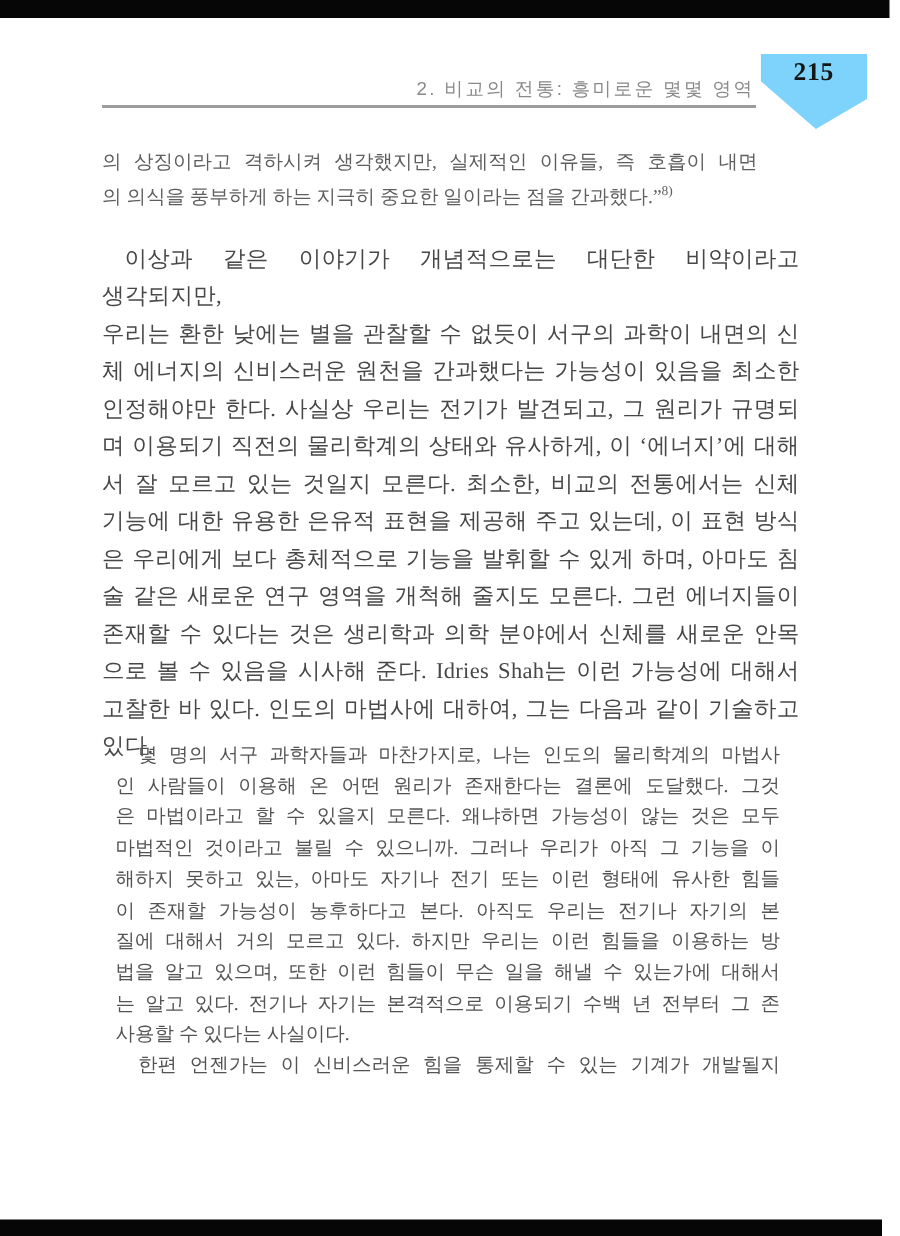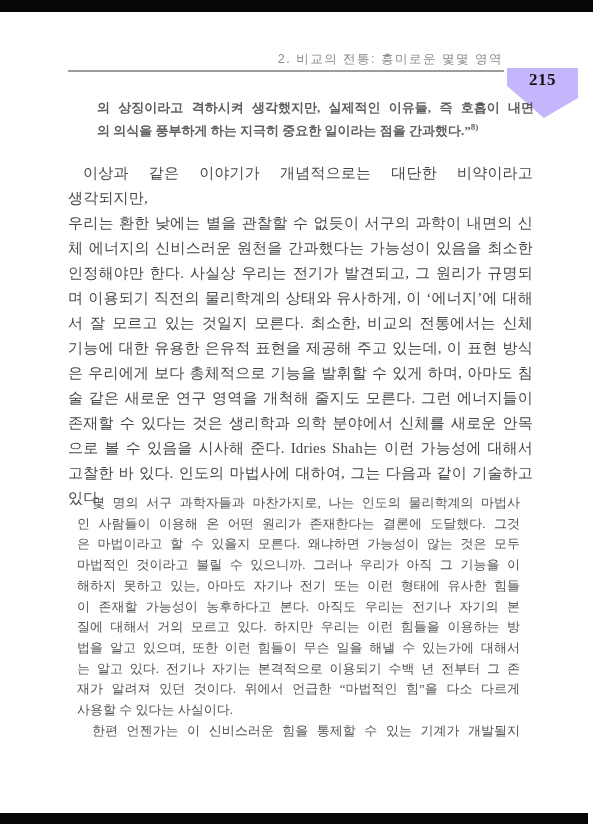--- a/index.html
+++ b/index.html
@@ -22,34 +22,34 @@
     position: absolute; top: 51px; right: 97px;
     font-family: "Liberation Sans", "DejaVu Sans", sans-serif;
     font-size: 12.5px; color: #8a8a8a;
     letter-spacing: 1.5px; white-space: nowrap;
   }
   .header-rule {
     position: absolute; left: 68px; top: 70px;
     width: 436px; height: 2px; background: #9c9c9c;
   }
   .page-tab {
-    position: absolute; left: 507px; top: 68px;
+    position: absolute; left: 507px; top: 36px;
     width: 71px; height: 50px;
-    background: #c4b5fd;
+    background: #7dd3fc;
     clip-path: polygon(0 0, 100% 0, 100% 60%, 52% 100%, 0 36%);
   }
   .page-num {
     text-align: center;
     font-weight: bold; font-size: 17px; color: #151515;
     letter-spacing: 0.5px; margin-top: 2px;
   }
   .textblock { position: absolute; word-break: keep-all; }
   .excerpt-top {
-    left: 97px; top: 96px; width: 437px;
-    font-size: 13px; line-height: 23px; color: #5e5e5e; font-weight: bold;
+    left: 68px; top: 96px; width: 437px;
+    font-size: 13px; line-height: 23px; color: #5e5e5e;
   }
   .body-par {
     left: 68px; top: 161px; width: 465px;
     font-size: 15px; line-height: 25px; color: #474747;
     letter-spacing: 0.2px;
     font-family: Liberation Serif, serif;
   }
   .quote-block {
     left: 77px; top: 493px; width: 443px;
     font-size: 13px; line-height: 20.7px; color: #535353;
@@ -96,16 +96,15 @@
 <div class="textblock quote-block">
   <div class="line j indent">몇 명의 서구 과학자들과 마찬가지로, 나는 인도의 물리학계의 마법사</div>
   <div class="line j">인 사람들이 이용해 온 어떤 원리가 존재한다는 결론에 도달했다. 그것</div>
   <div class="line j">은 마법이라고 할 수 있을지 모른다. 왜냐하면 가능성이 않는 것은 모두</div>
   <div class="line j">마법적인 것이라고 불릴 수 있으니까. 그러나 우리가 아직 그 기능을 이</div>
   <div class="line j">해하지 못하고 있는, 아마도 자기나 전기 또는 이런 형태에 유사한 힘들</div>
   <div class="line j">이 존재할 가능성이 농후하다고 본다. 아직도 우리는 전기나 자기의 본</div>
   <div class="line j">질에 대해서 거의 모르고 있다. 하지만 우리는 이런 힘들을 이용하는 방</div>
   <div class="line j">법을 알고 있으며, 또한 이런 힘들이 무슨 일을 해낼 수 있는가에 대해서</div>
   <div class="line j">는 알고 있다. 전기나 자기는 본격적으로 이용되기 수백 년 전부터 그 존</div>
-  <div class="line j">재가 알려져 있던 것이다. 위에서 언급한 “마법적인 힘”을 다소 다르게</div>
   <div class="line">사용할 수 있다는 사실이다.</div>
   <div class="line j indent">한편 언젠가는 이 신비스러운 힘을 통제할 수 있는 기계가 개발될지</div>
 </div>
 
 </body></html>

